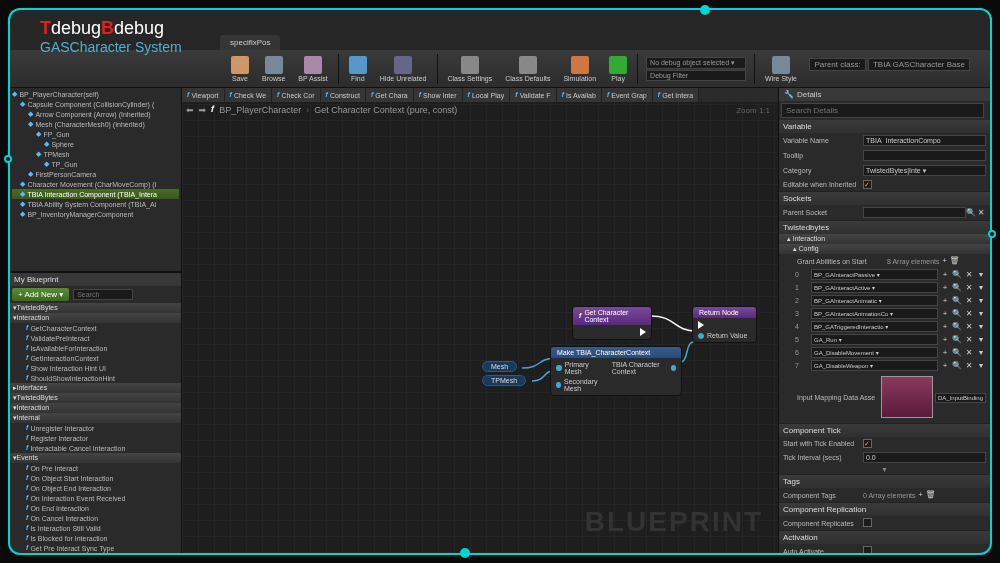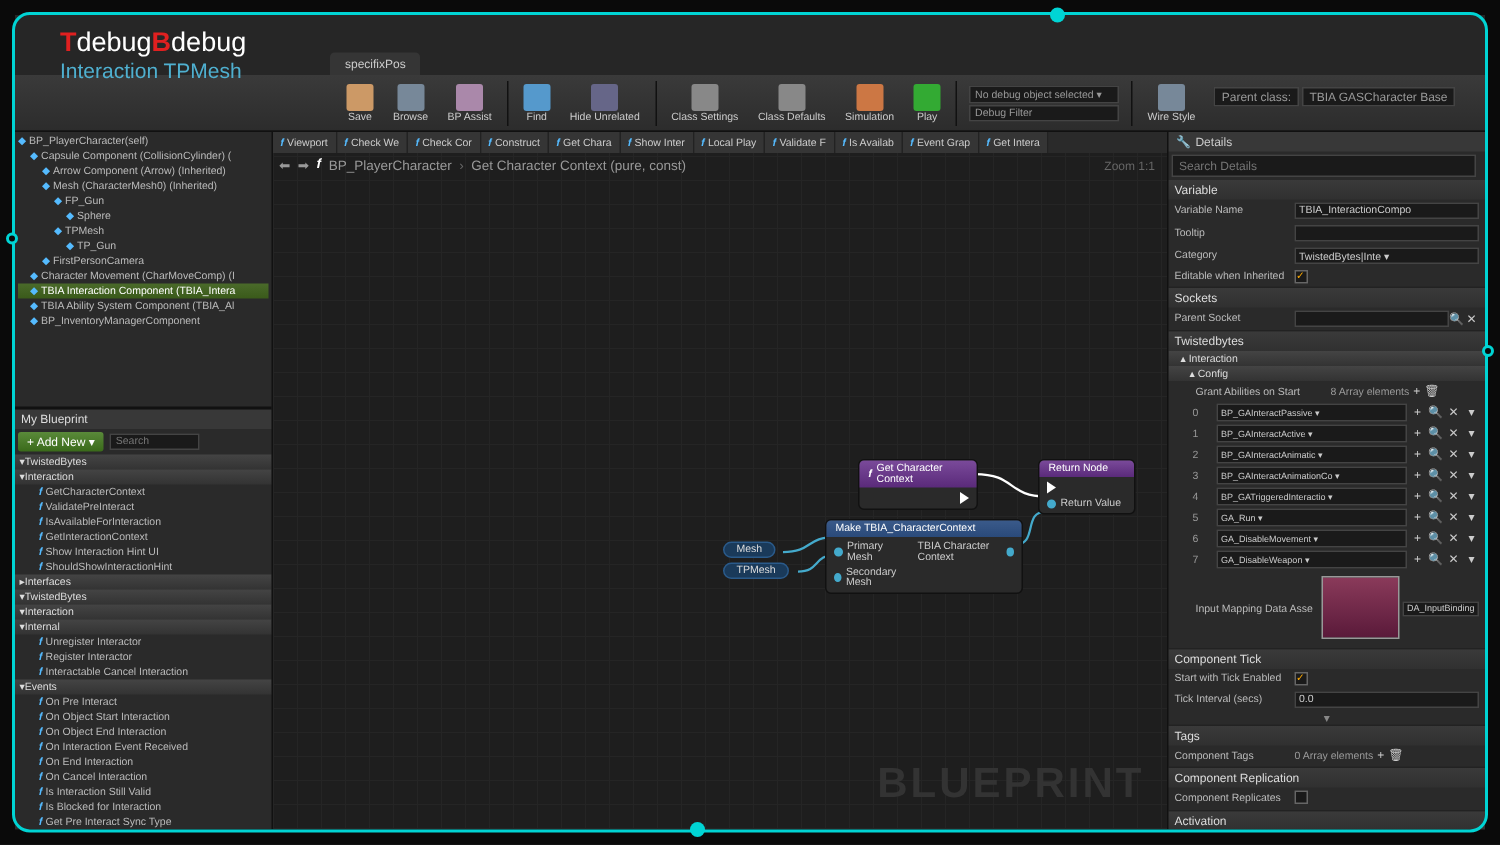--- a/index.html
+++ b/index.html
@@ -96,21 +96,21 @@
 </style>
 </head>
 <body>
 
 <div class="frame"></div>
 <div class="deco-dot d1"></div>
 <div class="deco-dot d2"></div>
 
 <div class="logo">
   <span class="t1">T</span><span class="t2">debug</span><span class="t1">B</span><span class="t2">debug</span>
-  <div class="sub">Interaction TPMesh</div>
+  <div class="sub">GASCharacter System</div>
 </div>
 
 <div class="app">
   <div class="titlebar">
     <div class="tabs-top">
         <div class="tab-top">specifixPos</div>
       </div>
   </div>
 
   <div class="toolbar">

